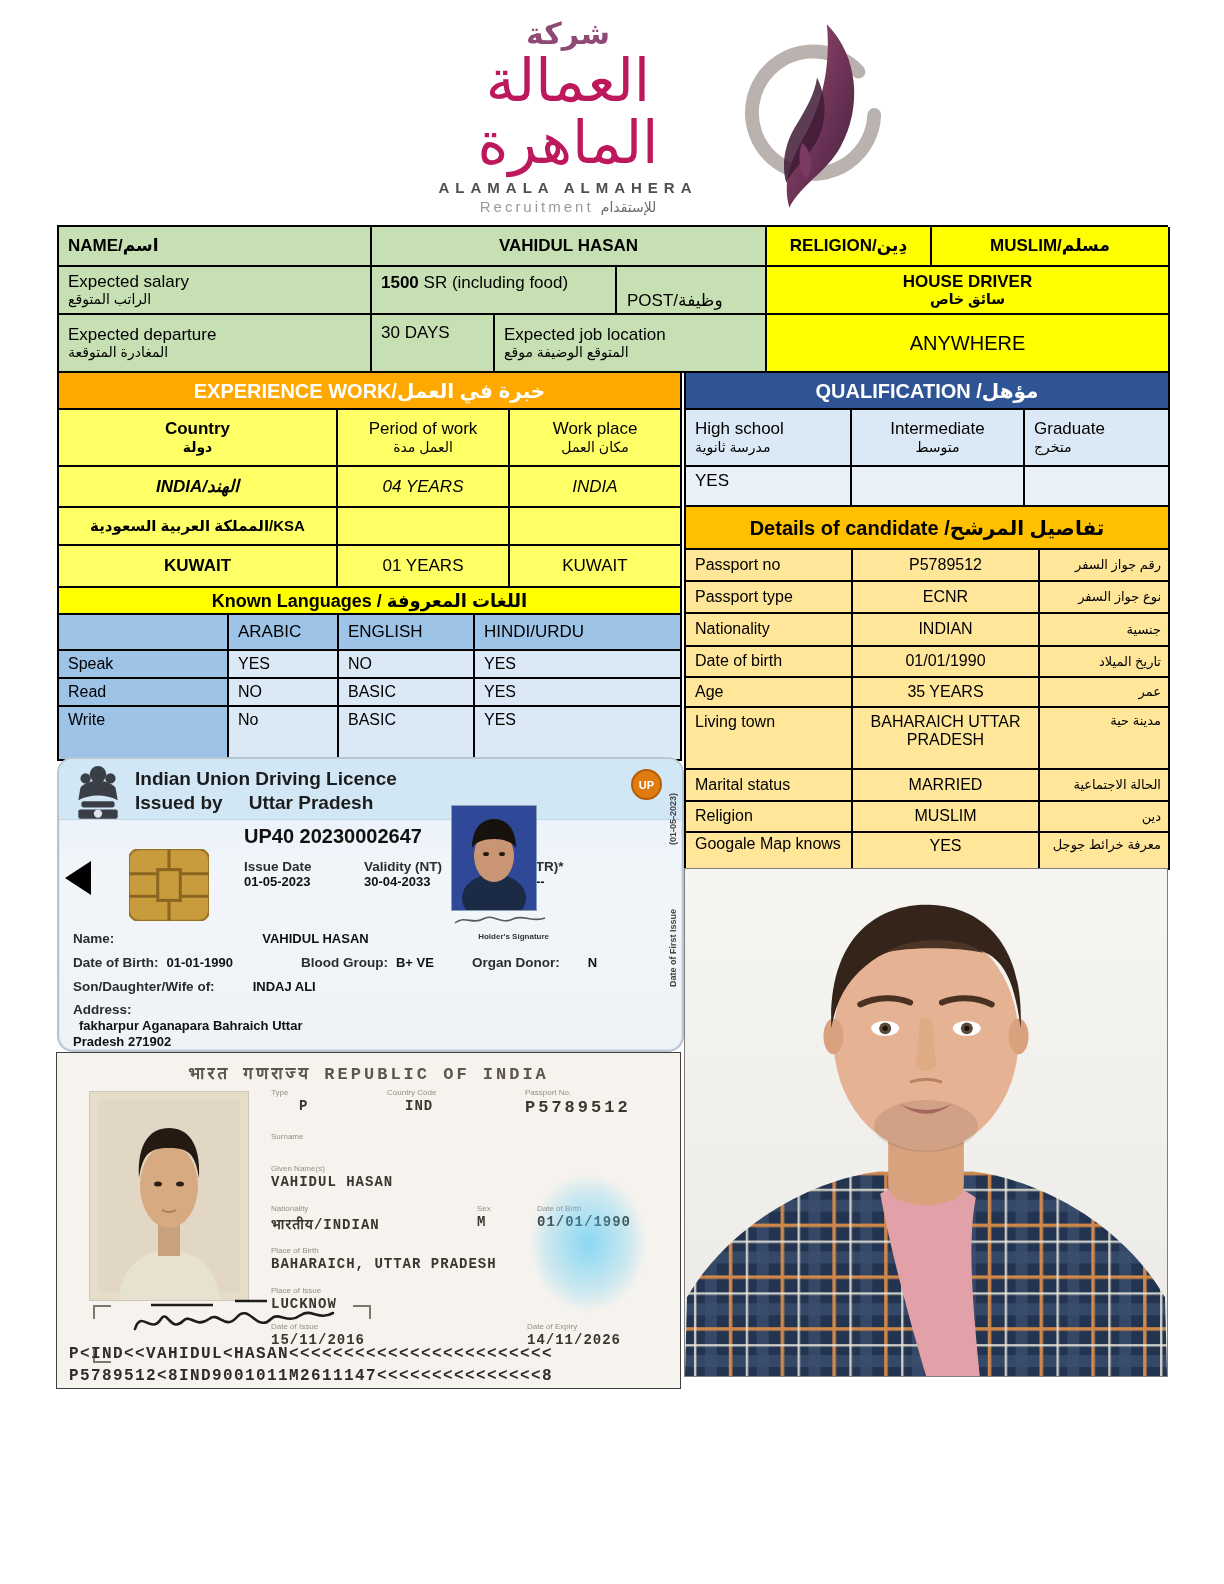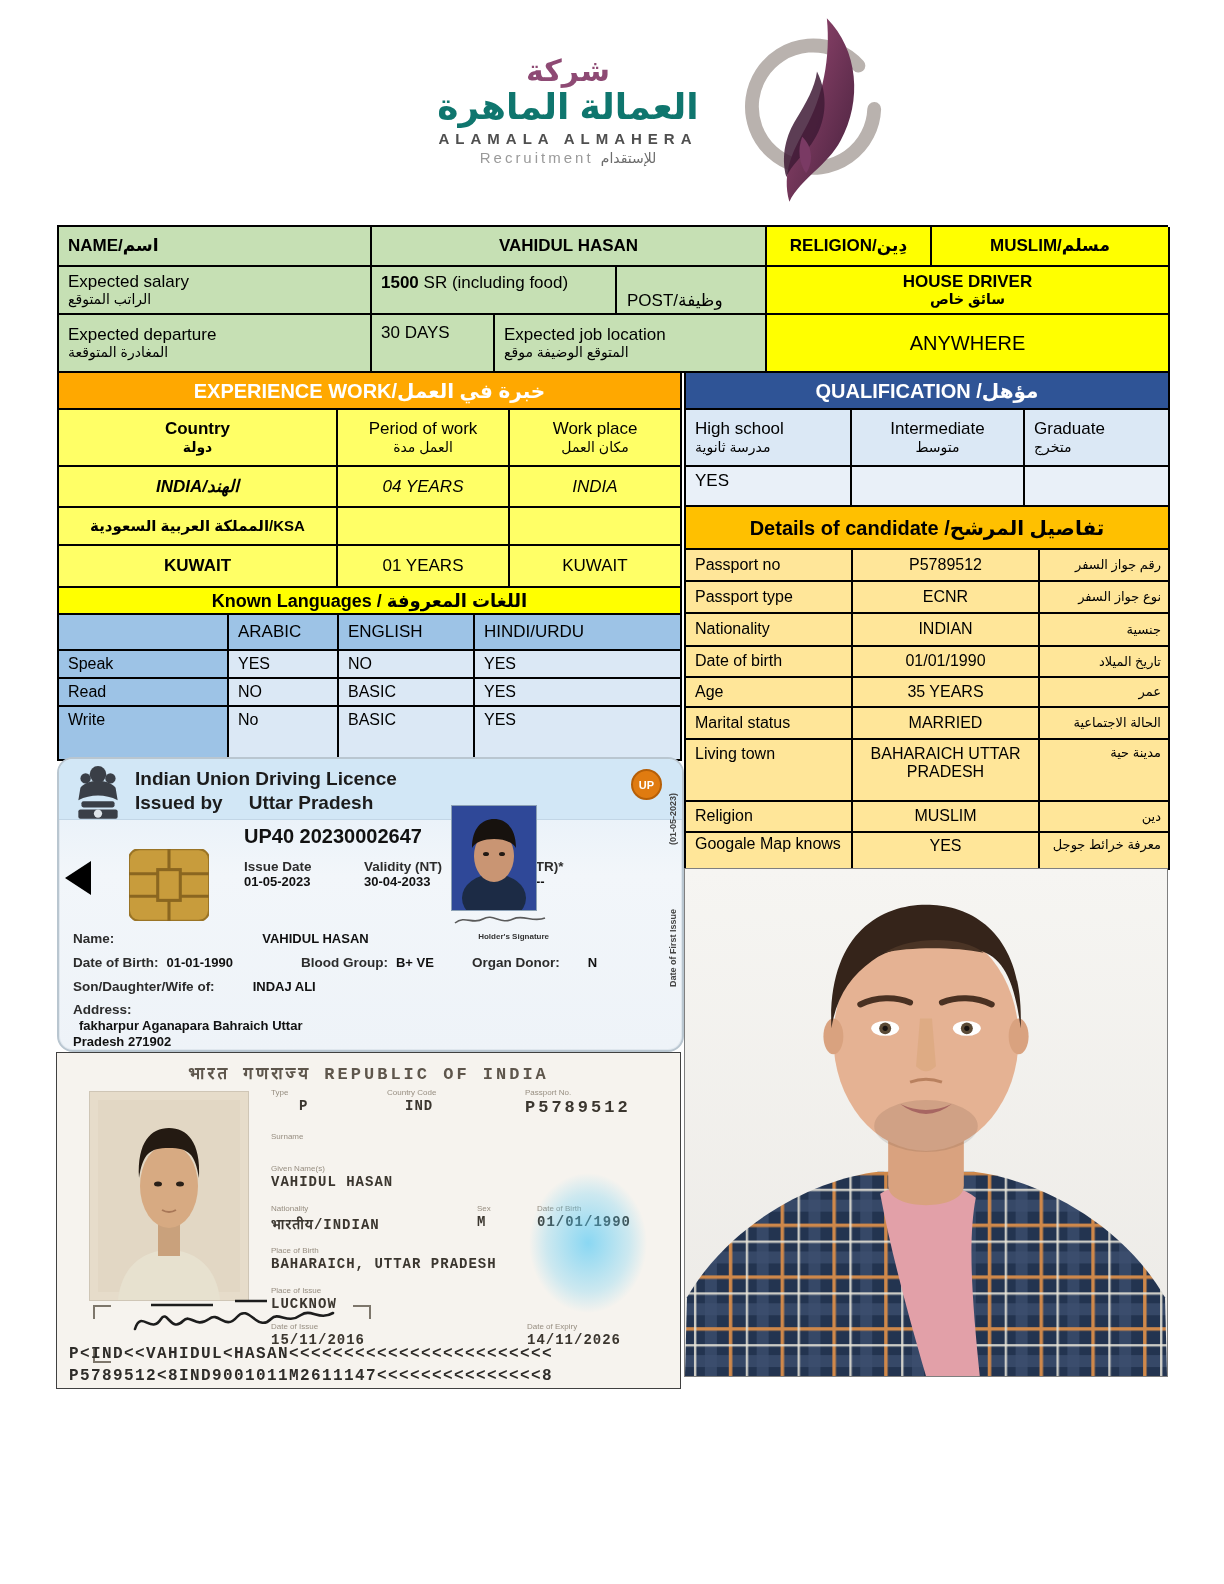--- a/index.html
+++ b/index.html
@@ -3,21 +3,21 @@
 <meta charset="utf-8">
 <style>
   html,body{margin:0;padding:0;background:#ffffff;}
   body{font-family:"Liberation Sans","DejaVu Sans",sans-serif;color:#000;}
   .page{position:relative;width:1224px;height:1584px;background:#fff;overflow:hidden;}
 
   
   .logo{position:absolute;left:408px;top:16px;display:flex;align-items:center;gap:14px;}
   .logo-text{width:320px;text-align:center;}
   .logo-ar1{font-size:30px;font-weight:bold;color:#8e4a74;}
-  .logo-ar2{font-size:36px;font-weight:bold;color:#0f766e;line-height:1.05;}
+  .logo-ar2{font-size:59px;font-weight:normal;color:#be185d;line-height:1.05;}
   .logo-latin{font-size:15px;font-weight:bold;letter-spacing:6px;color:#4f4f4f;margin-top:4px;}
   .logo-recruit{font-size:15px;color:#9a9a9a;letter-spacing:3px;margin-top:2px;}
   .logo-recruit .ar{color:#6d6d6d;letter-spacing:0;}
 
   
   .tbl{position:absolute;border-top:2px solid #000;border-left:2px solid #000;box-sizing:border-box;}
   .row{display:grid;}
   .cell{border-right:2px solid #000;border-bottom:2px solid #000;box-sizing:border-box;
         display:flex;flex-direction:column;justify-content:center;overflow:hidden;padding:2px 4px;}
   .cell.l{align-items:flex-start;text-align:left;padding-left:9px;}
@@ -364,40 +364,40 @@
       <div class="cell l bg-tan">
           <span class="en" style="font-size:16px;">Age</span>
         </div>
       <div class="cell c bg-tan">
           <span class="en" style="font-size:16px;">35 YEARS</span>
         </div>
       <div class="cell r bg-tan">
           <span class="ar" style="font-size:13px;">عمر</span>
         </div>
     </div>
+    <div class="row" style="grid-template-columns:167px 187px 130px;height:62px;">
+      <div class="cell l bg-tan" style="justify-content:flex-start;padding-top:5px;">
+          <span class="en" style="font-size:16px;">Living town</span>
+        </div>
+      <div class="cell c bg-tan" style="justify-content:flex-start;padding-top:5px;">
+          <span class="en" style="font-size:16px;">BAHARAICH UTTAR PRADESH</span>
+        </div>
+      <div class="cell r bg-tan" style="justify-content:flex-start;padding-top:5px;">
+          <span class="ar" style="font-size:13px;">مدينة حية</span>
+        </div>
+    </div>
     <div class="row" style="grid-template-columns:167px 187px 130px;height:32px;">
       <div class="cell l bg-tan">
           <span class="en" style="font-size:16px;">Marital status</span>
         </div>
       <div class="cell c bg-tan">
           <span class="en" style="font-size:16px;">MARRIED</span>
         </div>
       <div class="cell r bg-tan">
           <span class="ar" style="font-size:13px;">الحالة الاجتماعية</span>
-        </div>
-    </div>
-    <div class="row" style="grid-template-columns:167px 187px 130px;height:62px;">
-      <div class="cell l bg-tan" style="justify-content:flex-start;padding-top:5px;">
-          <span class="en" style="font-size:16px;">Living town</span>
-        </div>
-      <div class="cell c bg-tan" style="justify-content:flex-start;padding-top:5px;">
-          <span class="en" style="font-size:16px;">BAHARAICH UTTAR PRADESH</span>
-        </div>
-      <div class="cell r bg-tan" style="justify-content:flex-start;padding-top:5px;">
-          <span class="ar" style="font-size:13px;">مدينة حية</span>
         </div>
     </div>
     <div class="row" style="grid-template-columns:167px 187px 130px;height:31px;">
       <div class="cell l bg-tan">
           <span class="en" style="font-size:16px;">Religion</span>
         </div>
       <div class="cell c bg-tan">
           <span class="en" style="font-size:16px;">MUSLIM</span>
         </div>
       <div class="cell r bg-tan">

